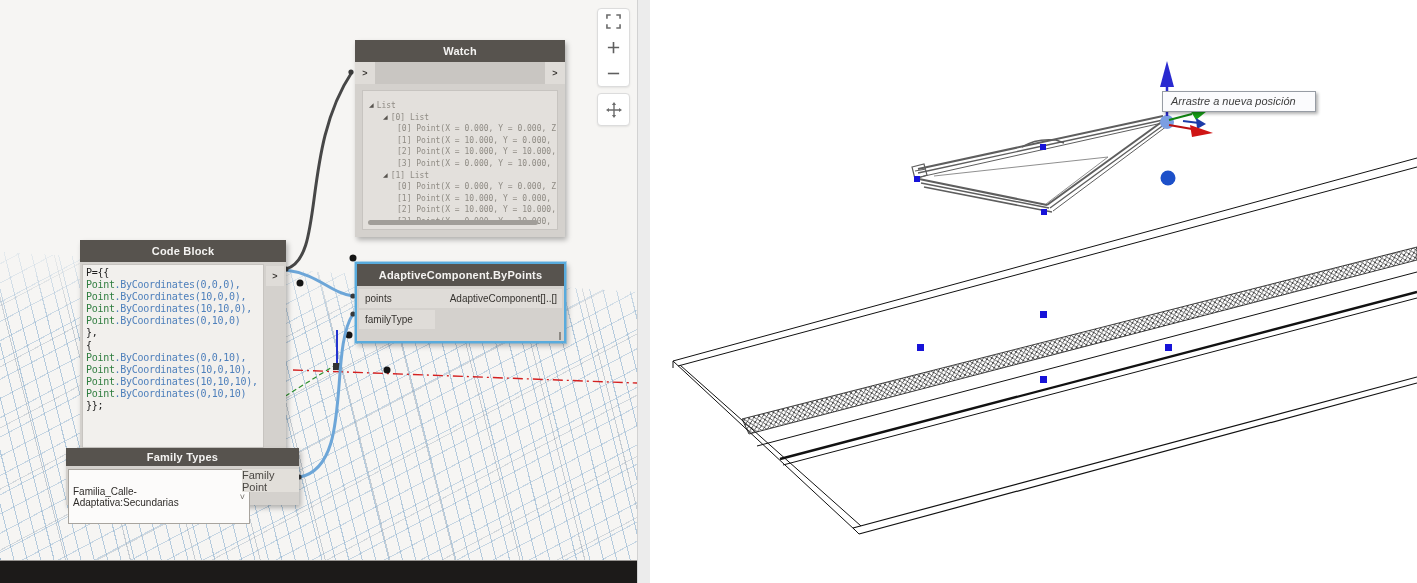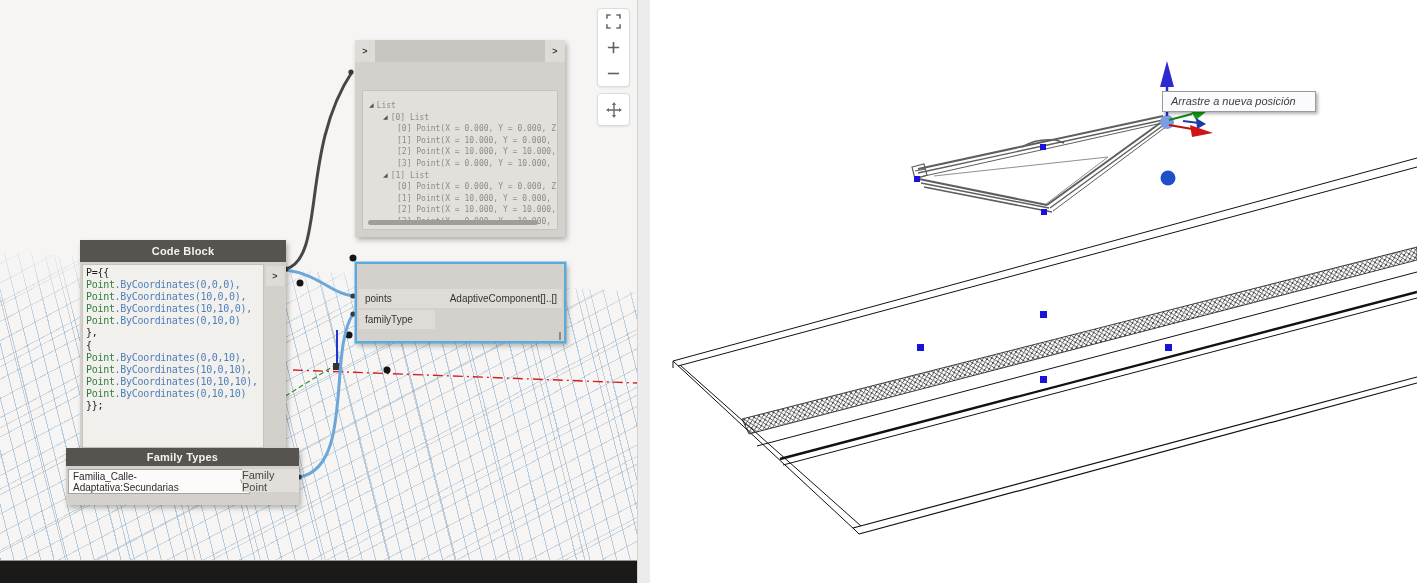--- a/index.html
+++ b/index.html
@@ -54,21 +54,21 @@
   .ad-in1{position:absolute;left:2px;top:25px;width:60px;height:19px;padding-left:6px;}
   .ad-in2{position:absolute;left:2px;top:46px;width:70px;height:19px;padding-left:6px;}
   .ad-out{position:absolute;right:2px;top:25px;width:152px;height:19px;justify-content:flex-end;padding-right:5px;}
   .ad-resize{position:absolute;right:3px;bottom:1px;width:2px;height:8px;background:#8d8a85;}
 
   
   .familytypes{left:66px;top:448px;width:233px;height:57px;}
   .ft-title{height:18px;text-align:right;}
   .ft-drop{position:absolute;left:2px;top:21px;width:172px;height:23px;background:#fcfbfa;
            border:1px solid #a8a49e;display:flex;align-items:center;font-size:10px;color:#2e2b28;
-           padding:0 4px;justify-content:space-between;}
+           padding:15px 4px;justify-content:space-between;}
   .ft-chev{color:#6e6a64;font-size:9px;}
   .ft-out{position:absolute;left:176px;right:0;top:21px;height:23px;background:#e2dfda;
           display:flex;align-items:center;justify-content:flex-end;padding-right:6px;
           font-size:11px;color:#4a4743;}
 
   
   .toolbar{position:absolute;z-index:4;}
   .tb-group{position:absolute;width:31px;background:#fff;border:1px solid #dcdcdc;border-radius:4px;
             box-shadow:0 1px 2px rgba(0,0,0,.08);display:flex;flex-direction:column;align-items:center;}
   .tb-g1{left:597px;top:8px;height:77px;justify-content:space-around;}
@@ -111,20 +111,21 @@
       <path d="M286,270 C318,274 332,294 353,296" fill="none" stroke="#6da6d8" stroke-width="3"></path>
       <path d="M300,477 C354,466 328,352 353,314" fill="none" stroke="#6da6d8" stroke-width="3"></path>
       <circle cx="351" cy="72" r="2.6" fill="#3a3a3a"></circle>
       <circle cx="286" cy="269" r="2.6" fill="#3a3a3a"></circle>
       <circle cx="353" cy="296" r="2.6" fill="#3a3a3a"></circle>
       <circle cx="353" cy="314" r="2.6" fill="#3a3a3a"></circle>
       <circle cx="299" cy="477" r="2.6" fill="#3a3a3a"></circle>
     </svg>
 
     <div class="node watch">
+      <div class="ntitle">Watch</div>
       <div class="w-portrow">
         <div class="chip portglyph">&gt;</div>
         <div class="sp"></div>
         <div class="chip portglyph">&gt;</div>
       </div>
       <div class="w-content">
         <div id="watch-rows">
             <div class="w-row" style="padding-left: 6px;"><span class="expander">◢</span><span>List</span></div>
             <div class="w-row" style="padding-left: 20px;"><span class="expander">◢</span><span>[0] List</span></div>
             <div class="w-row" style="padding-left: 34px;"><span>[0] Point(X = 0.000, Y = 0.000, Z</span></div>
@@ -156,20 +157,21 @@
             <div class="c-line"><span class="c-g">Point</span><span class="c-b">.ByCoordinates(10,0,10),</span></div>
             <div class="c-line"><span class="c-g">Point</span><span class="c-b">.ByCoordinates(10,10,10),</span></div>
             <div class="c-line"><span class="c-g">Point</span><span class="c-b">.ByCoordinates(0,10,10)</span></div>
             <div class="c-line"><span class="c-k">}};</span></div>
           </div>
       </div>
       <div class="chip portglyph cb-port">&gt;</div>
     </div>
 
     <div class="node adaptive">
+      <div class="ntitle">AdaptiveComponent.ByPoints</div>
       <div class="chip ad-in1">points</div>
       <div class="chip ad-in2">familyType</div>
       <div class="chip ad-out">AdaptiveComponent[]..[]</div>
       <div class="ad-resize"></div>
     </div>
 
     <div class="node familytypes">
       <div class="ntitle ft-title">Family Types</div>
       <div class="ft-drop">
         <span>Familia_Calle-Adaptativa:Secundarias</span>

